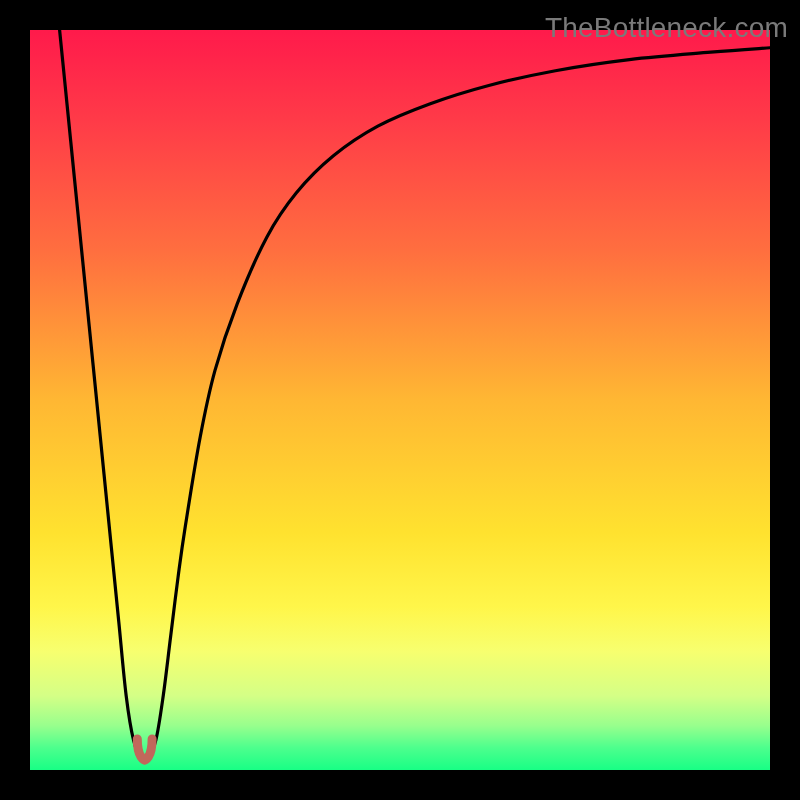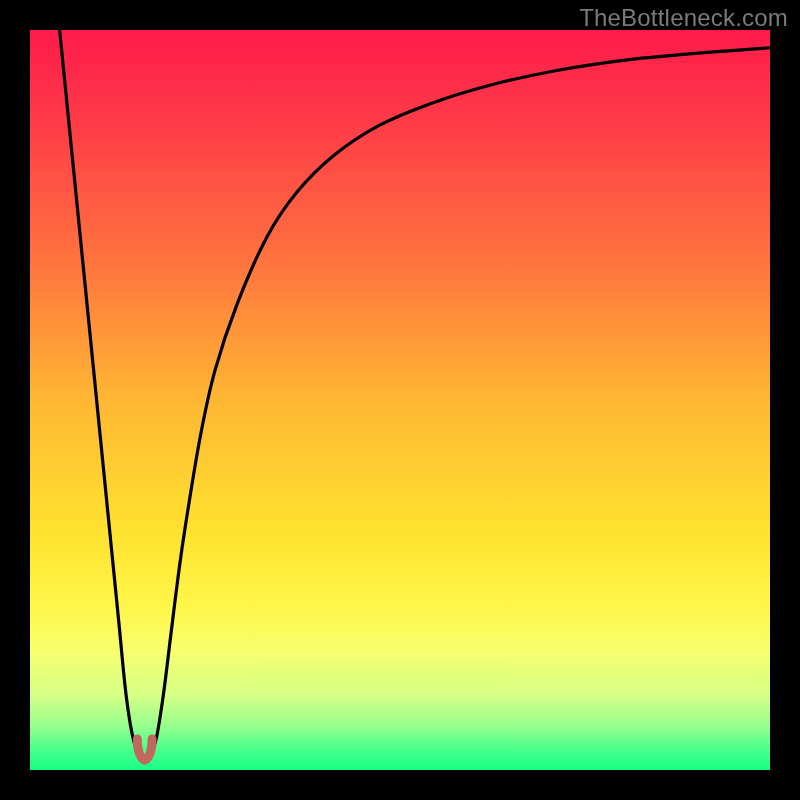--- a/index.html
+++ b/index.html
@@ -20,24 +20,24 @@
   .plot {
     position: absolute;
     left: 30px;
     top: 30px;
     width: 740px;
     height: 740px;
     overflow: hidden;
   }
   .watermark {
     position: absolute;
-    top: 4px;
+    top: 12px;
     right: 12px;
     color: #7a7a7a;
-    font-size: 24px;
+    font-size: 28px;
     font-weight: 500;
     letter-spacing: 0.2px;
     z-index: 10;
     user-select: none;
   }
   svg { display: block; }
 </style>
 </head>
 <body>
 

